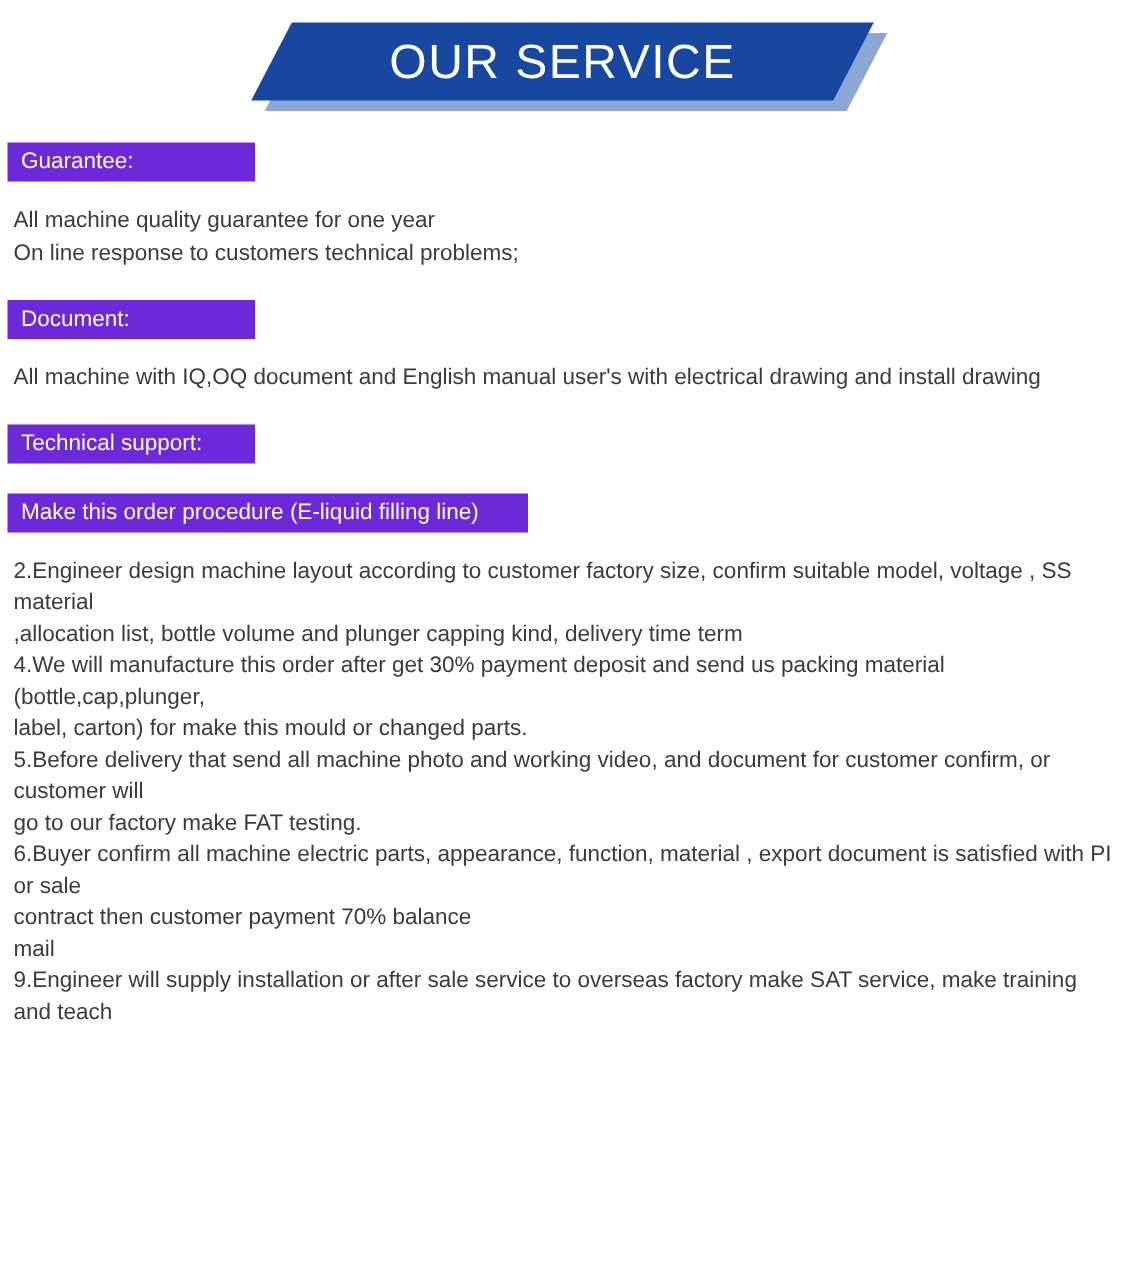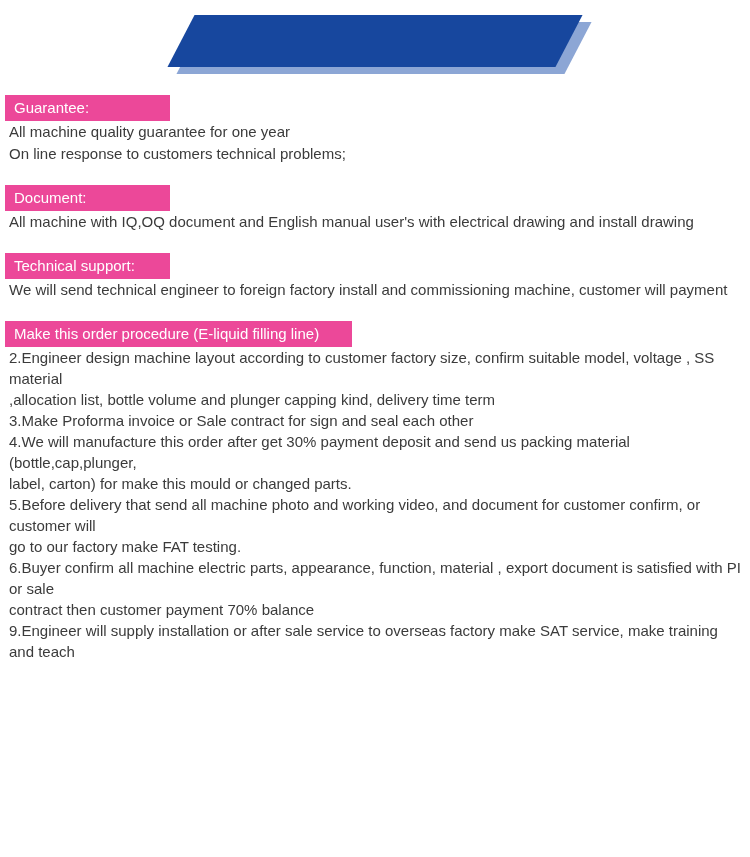--- a/index.html
+++ b/index.html
@@ -54,79 +54,80 @@
     letter-spacing: 1px;
     white-space: nowrap;
   }
 
   
   .section { margin: 0 0 20px 0; }
   .section-bar {
     margin-left: 5px;
     width: 156px;
     height: 26px;
-    background: #ec4899;
+    background: #6d28d9;
     color: #ffffff;
     font-size: 15px;
     line-height: 26px;
     padding-left: 9px;
     box-sizing: content-box;
   }
   .section-bar.wide { width: 338px; }
   .section-body {
+    margin-top: 15px;
     padding-left: 9px;
     font-size: 15px;
     line-height: 22px;
   }
   .section.procedure { margin-bottom: 0; }
   .section.procedure .section-body {
     line-height: 21px;
     padding-right: 4px;
   }
   .text-line { white-space: nowrap; }
   .section.procedure .text-line { white-space: normal; }
 </style>
 </head>
 <body>
 
 <div class="banner-wrap">
   <div class="banner-shadow"></div>
   <div class="banner-main"></div>
+  <div class="banner-text">OUR SERVICE</div>
 </div>
 
 <div class="section">
   <div class="section-bar">Guarantee:</div>
   <div class="section-body">
     <div class="text-line">All machine quality guarantee for one year</div>
     <div class="text-line">On line response to customers technical problems;</div>
   </div>
 </div>
 
 <div class="section">
   <div class="section-bar">Document:</div>
   <div class="section-body">
     <div class="text-line">All machine with IQ,OQ document and English manual user's with electrical drawing and install drawing</div>
   </div>
 </div>
 
 <div class="section">
   <div class="section-bar">Technical support:</div>
   <div class="section-body">
-    <div class="text-line">We will send technical engineer to foreign factory install and commissioning machine, customer will payment</div>
   </div>
 </div>
 
 <div class="section procedure">
   <div class="section-bar wide">Make this order procedure (E-liquid filling line)</div>
   <div class="section-body">
     <div class="text-line">2.Engineer design machine layout according to customer factory size, confirm suitable model, voltage , SS material</div>
     <div class="text-line">,allocation list, bottle volume and plunger capping kind, delivery time term</div>
-    <div class="text-line">3.Make Proforma invoice or Sale contract for sign and seal each other</div>
     <div class="text-line">4.We will manufacture this order after get 30% payment deposit and send us packing material (bottle,cap,plunger,</div>
     <div class="text-line">label, carton) for make this mould or changed parts.</div>
     <div class="text-line">5.Before delivery that send all machine photo and working video, and document for customer confirm, or customer will</div>
     <div class="text-line">go to our factory make FAT testing.</div>
     <div class="text-line">6.Buyer confirm all machine electric parts, appearance, function, material , export document is satisfied with PI or sale</div>
     <div class="text-line">contract then customer payment 70% balance</div>
+    <div class="text-line">mail</div>
     <div class="text-line">9.Engineer will supply installation or after sale service to overseas factory make SAT service, make training and teach</div>
 
   </div>
 </div>
 
 </body></html>

